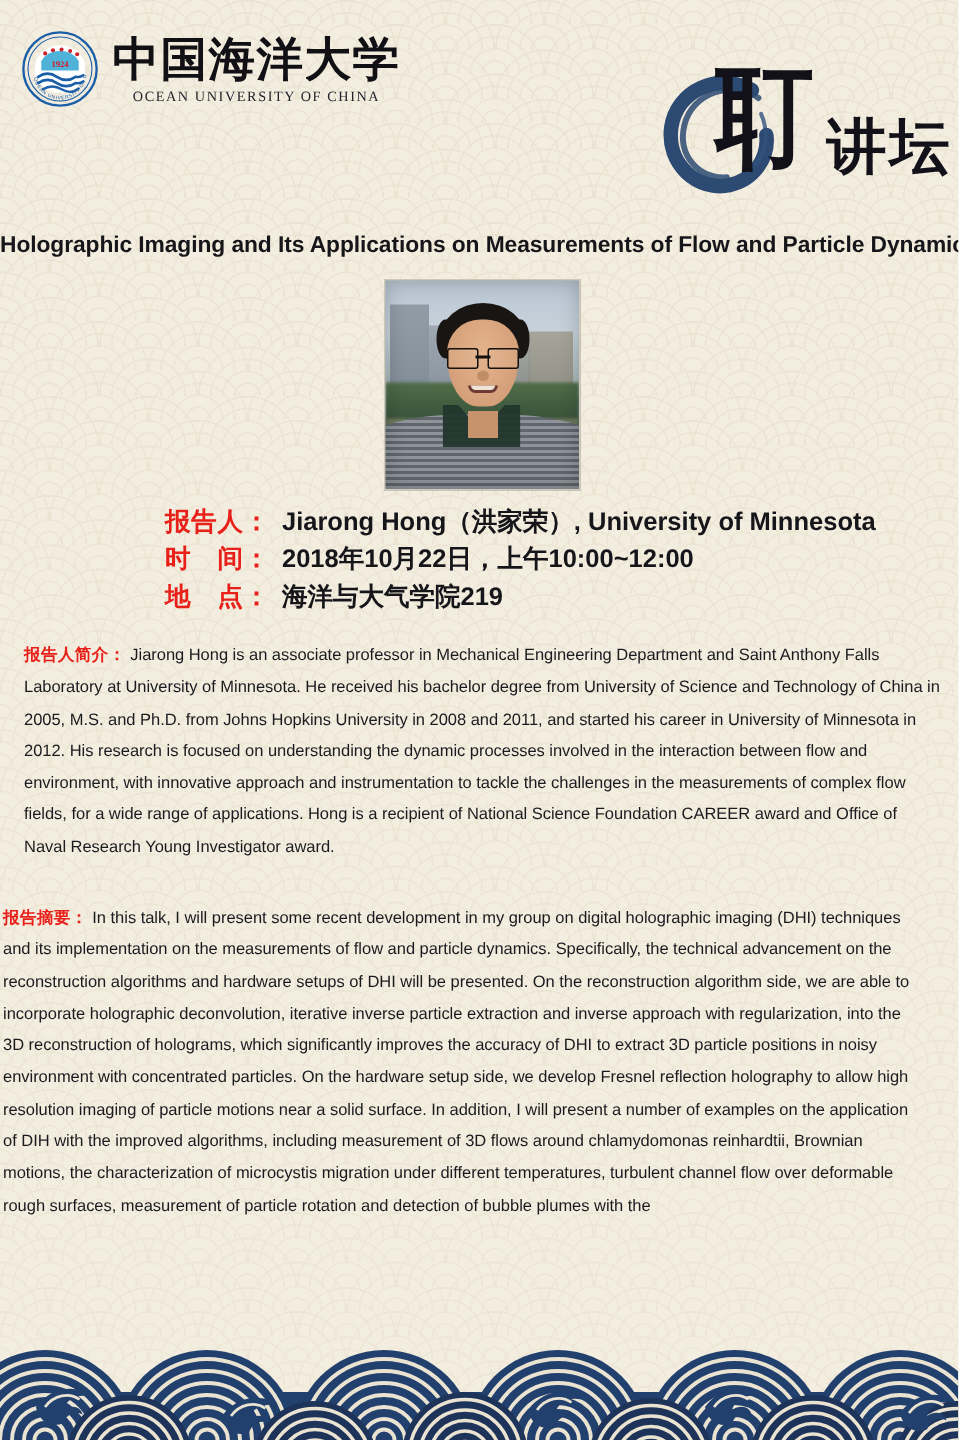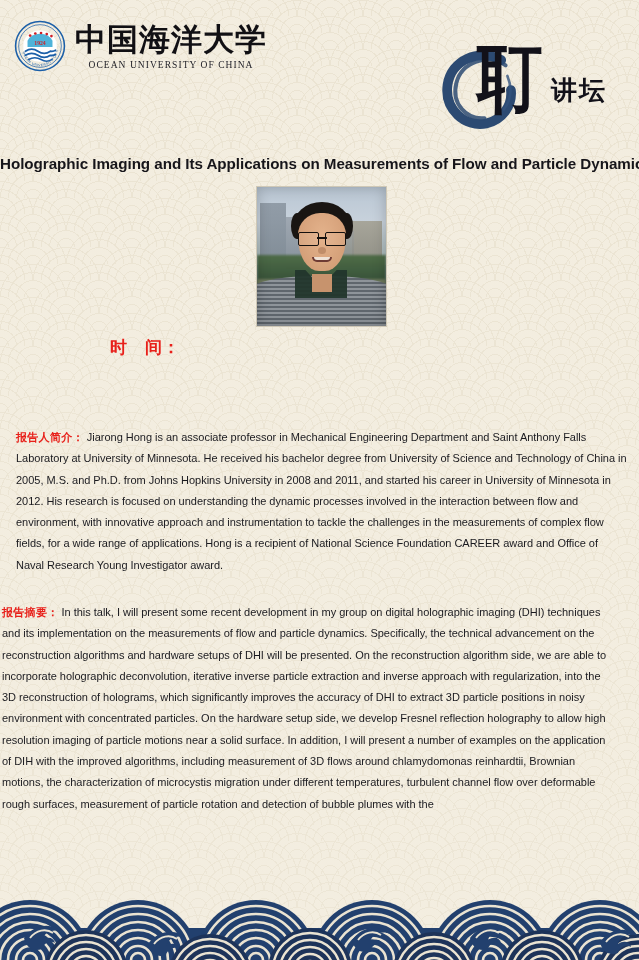--- a/index.html
+++ b/index.html
@@ -104,21 +104,21 @@
     color: #121119;
     line-height: 1;
     transform: scaleX(0.86);
     transform-origin: left top;
   }
   #forum-word {
     position: absolute;
     left: 118px;
     top: 34px;
     font-family: "Liberation Serif", "DejaVu Serif", serif;
-    font-size: 26px;
+    font-size: 40px;
     font-weight: bold;
     color: #121119;
     letter-spacing: 2px;
     line-height: 1;
     white-space: nowrap;
   }
 
   
   #talk-title {
     position: absolute;
@@ -386,21 +386,30 @@
         <div class="ph-lens l"></div>
         <div class="ph-bridge"></div>
         <div class="ph-lens r"></div>
       </div>
     </div>
     <div id="portrait-vignette"></div>
   </div>
 
   <div id="talk-info">
     <div class="info-row">
+      <span class="info-label">报告人：</span>
+      <span class="info-value">Jiarong Hong（洪家荣）, University of  Minnesota</span>
+    </div>
+    <div class="info-row">
       <span class="info-label">时　间：</span>
+      <span class="info-value">2018年10月22日，上午10:00~12:00</span>
+    </div>
+    <div class="info-row">
+      <span class="info-label">地　点：</span>
+      <span class="info-value">海洋与大气学院219</span>
     </div>
   </div>
 
   <div id="bio-block">
     <p class="para"><span class="para-label">报告人简介：</span><span> Jiarong Hong is an associate professor in Mechanical Engineering Department and Saint Anthony Falls Laboratory at University of Minnesota. He received his bachelor degree from University of Science and Technology of China in 2005, M.S. and Ph.D. from Johns Hopkins University in 2008 and 2011, and started his career in University of Minnesota in 2012. His research is focused on understanding the dynamic processes involved in the interaction between flow and environment, with innovative approach and instrumentation to tackle the challenges in the measurements of complex flow fields, for a wide range of applications. Hong is a recipient of National Science Foundation CAREER award and Office of Naval Research Young Investigator award.</span></p>
   </div>
 
   <div id="abstract-block">
     <p class="para"><span class="para-label">报告摘要：</span><span> In this talk, I will present some recent development in my group on digital holographic imaging (DHI) techniques and its implementation on the measurements of flow and particle dynamics. Specifically, the technical advancement on the reconstruction algorithms and hardware setups of DHI will be presented. On the reconstruction algorithm side, we are able to incorporate holographic deconvolution, iterative inverse particle extraction and inverse approach with regularization, into the 3D reconstruction of holograms, which significantly improves the accuracy of DHI to extract 3D particle positions in noisy environment with concentrated particles. On the hardware setup side, we develop Fresnel reflection holography to allow high resolution imaging of particle motions near a solid surface. In addition, I will present a number of examples on the application of DIH with the improved algorithms, including measurement of 3D flows around chlamydomonas reinhardtii, Brownian motions, the characterization of microcystis migration under different temperatures, turbulent channel flow over deformable rough surfaces, measurement of particle rotation and detection of bubble plumes with the</span></p>
   </div>

